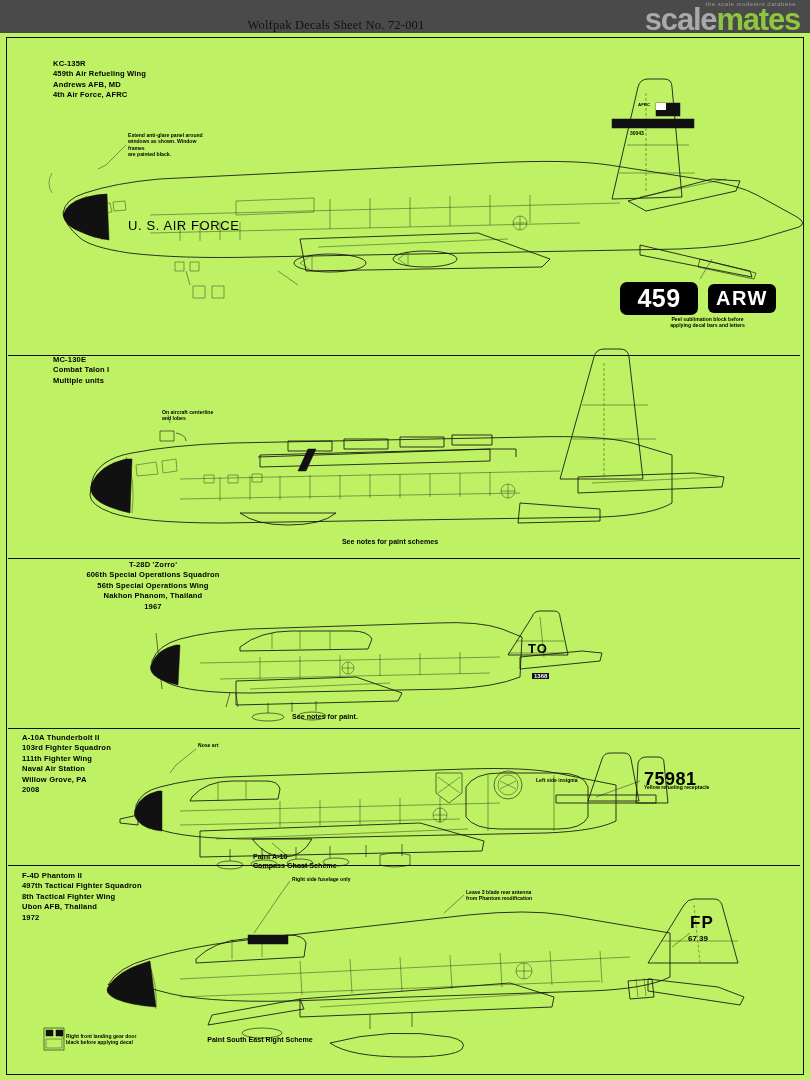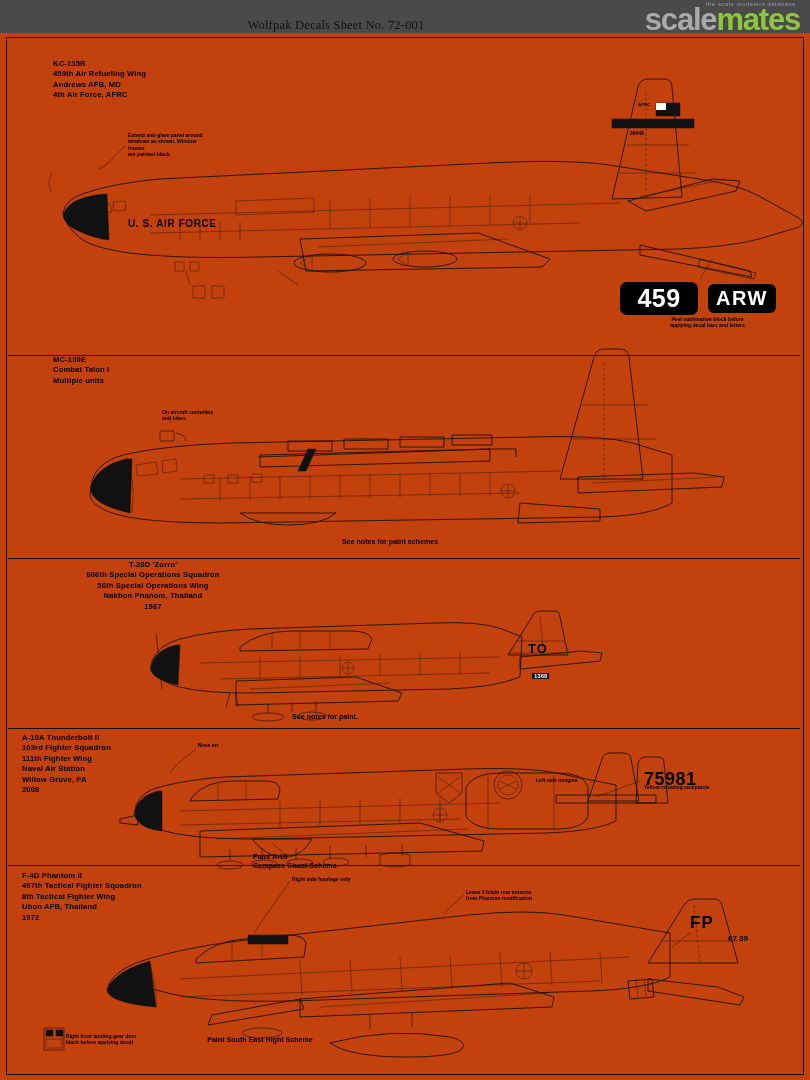--- a/index.html
+++ b/index.html
@@ -11,21 +11,21 @@
   .header-title{position:absolute;left:0;top:18px;width:672px;text-align:center;
     font-family:"Liberation Serif",serif;font-size:12.5px;color:#111;letter-spacing:.2px;}
   .wm{position:absolute;right:10px;top:2px;font-size:31px;font-weight:bold;letter-spacing:-1.2px;
      font-family:"Liberation Sans",sans-serif;}
   .wm .a{color:#a9a9a9;}
   .wm .b{color:#8ec63f;}
   .wm-sub{position:absolute;right:14px;top:1px;font-size:6px;color:#9a9a9a;letter-spacing:.5px;}
   .wm-ghost{position:absolute;right:28px;top:36px;font-size:27px;font-weight:bold;letter-spacing:-1px;color:#efefef;}
 
   
-  .sheet{position:absolute;left:0;top:33px;width:810px;height:1047px;background:#c2410c;}
+  .sheet{position:absolute;left:0;top:33px;width:810px;height:1047px;background:#bef264;}
   .frame{position:absolute;left:6px;top:4px;width:796px;height:1036px;border:1.1px solid #111;}
   .divider{position:absolute;left:8px;width:792px;border-top:1.1px solid #111;}
 
   
   .cap{position:absolute;font-family:"Liberation Sans",sans-serif;color:#000;}
   .cap-ttl{font-size:7.6px;font-weight:bold;line-height:10.4px;letter-spacing:.15px;}
   .note{font-size:5.1px;line-height:6.4px;font-weight:bold;}
   .note7{font-size:7.1px;line-height:9.4px;font-weight:bold;}
   .ctr{text-align:center;}
 
@@ -76,21 +76,21 @@
 windows as shown.  Window frames
 are painted black.</div>
 
 
     <div class="cap note" style="left:620px;top:283px;width:175px;white-space:pre-line;text-align:center;">Peel sublimation block before
 applying decal bars and letters</div>
 
     <div class="chip chip-459">459</div>
     <div class="chip chip-arw">ARW</div>
 
-    <div class="cap" style="left:128px;top:185px;font-size:10px;font-weight:bold;letter-spacing:.6px;">U. S. AIR FORCE</div>
+    <div class="cap" style="left:128px;top:185px;font-size:13px;font-weight:normal;letter-spacing:.6px;">U. S. AIR FORCE</div>
 
     <div class="cap" style="left:638px;top:69px;font-size:4.4px;font-weight:bold;">AFRC</div>
     <div class="cap" style="left:630px;top:97px;font-size:5px;font-weight:bold;">30043</div>
 
     <svg width="810" height="1047">
 
       <path class="ln" d="M63 180 q2 -14 22 -20 q30 -10 74 -14 l330 -16 q80 -4 120 2 l90 14 q40 6 58 16
                           l40 22 q10 6 2 10 l-40 12 q-30 8 -80 10 l-420 8 q-80 2 -130 -4 q-40 -6 -50 -16
                           q-14 -12 -16 -24 z"></path>
 
@@ -334,21 +334,21 @@
 
     <div class="cap note" style="left:466px;top:856px;width:110px;white-space:pre-line;">Leave 3 blade rear antenna
 from Phantom modification</div>
 
     <div class="cap note" style="left:66px;top:1000px;width:106px;white-space:pre-line;">Right front landing gear door
 black before applying decal</div>
 
     <div class="cap note7 ctr" style="left:110px;top:1003px;width:300px;">Paint South East Right Scheme</div>
 
     <div class="tailcode" style="left:690px;top:880px;font-size:17px;letter-spacing:1px;">FP</div>
-    <div class="cap" style="left:728px;top:901px;font-size:8px;font-weight:bold;">67 39</div>
+    <div class="cap" style="left:688px;top:901px;font-size:8px;font-weight:bold;">67 39</div>
 
     <svg width="810" height="1047">
 
       <path class="ln" d="M108 952 q10 -18 40 -26 q40 -12 90 -18 l230 -26 q60 -6 96 0 l106 18
                           l0 44 q-24 12 -80 14 l-300 10 q-90 2 -130 -10 q-42 -12 -52 -6 z"></path>
 
       <path class="fillk" d="M108 954 q10 -16 36 -24 l6 -2 l6 46 q-26 -2 -40 -8 q-12 -6 -8 -12 z"></path>
       <path class="lnt" d="M148 928 q10 24 8 48"></path>
 
       <path class="ln" d="M196 926 q18 -18 48 -20 l44 -4 q16 0 18 8 l-2 14 l-108 6 z"></path>

